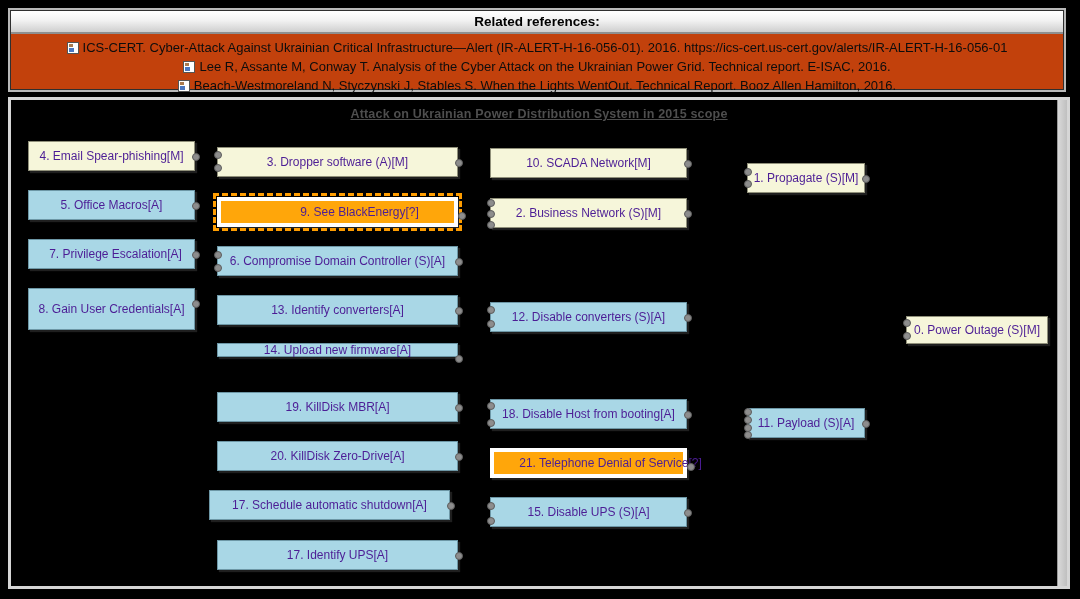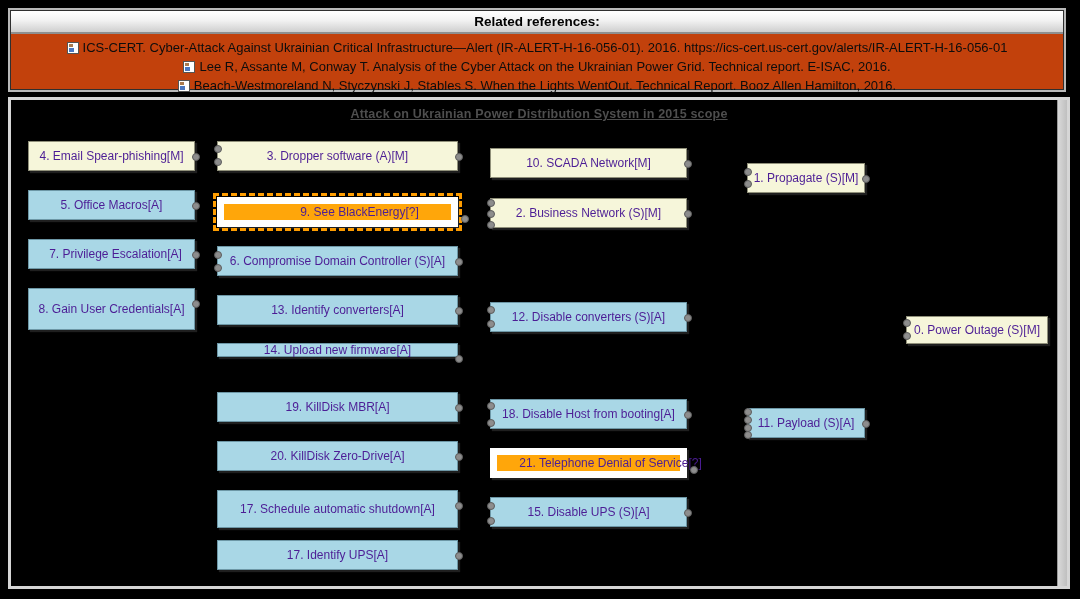--- a/index.html
+++ b/index.html
@@ -48,21 +48,21 @@
 
   
   .node{
     position:absolute;box-sizing:border-box;
     display:flex;align-items:center;justify-content:center;
     font-size:12px;color:#4c1d95;white-space:nowrap;
     box-shadow:2px 2px 1px rgba(110,110,110,.28);
   }
   .kind-M{background:#f6f6da;border:1px solid #90907a;}
   .kind-A{background:#a9d7e6;border:1px solid #6d97a6;}
-  .kind-Q{background:#ffa60a;border:7px solid #ffffff;padding-left:44px;}
+  .kind-Q{background:#ffa60a;border:4px solid #ffffff;padding-left:44px;}
   .node.dashed{outline:3px dashed #ff9d00;outline-offset:1px;}
   .node .label{pointer-events:none;}
 
   .port{
     position:absolute;width:8px;height:8px;border-radius:50%;
     background:#8d8d8d;border:1px solid #5c5c5c;box-sizing:border-box;
   }
 </style>
 </head>
 <body>
@@ -102,21 +102,21 @@
         <div class="port" style="top: 11px; left: 163px;"></div>
       </div>
       <div class="node kind-A" style="left: 17px; top: 139px; width: 167px; height: 30px; padding-left: 8px;">
         <span class="label">7. Privilege Escalation[A]</span>
         <div class="port" style="top: 11px; left: 163px;"></div>
       </div>
       <div class="node kind-A" style="left: 17px; top: 188px; width: 167px; height: 42px;">
         <span class="label">8. Gain User Credentials[A]</span>
         <div class="port" style="top: 11px; left: 163px;"></div>
       </div>
-      <div class="node kind-M" style="left: 206px; top: 41px; width: 241px; height: 30px;">
+      <div class="node kind-M" style="left: 206px; top: 47px; width: 241px; height: 30px;">
         <span class="label">3. Dropper software (A)[M]</span>
         <div class="port" style="top: 3px; left: -4px;"></div>
         <div class="port" style="top: 16px; left: -4px;"></div>
         <div class="port" style="top: 11px; left: 237px;"></div>
       </div>
       <div class="node kind-Q dashed" style="left: 206px; top: 97px; width: 241px; height: 30px;">
         <span class="label">9. See BlackEnergy[?]</span>
         <div class="port" style="top: 11px; left: 237px;"></div>
       </div>
       <div class="node kind-A" style="left: 206px; top: 146px; width: 241px; height: 30px;">
@@ -134,21 +134,21 @@
         <div class="port" style="top: 11px; left: 237px;"></div>
       </div>
       <div class="node kind-A" style="left: 206px; top: 292px; width: 241px; height: 30px;">
         <span class="label">19. KillDisk MBR[A]</span>
         <div class="port" style="top: 11px; left: 237px;"></div>
       </div>
       <div class="node kind-A" style="left: 206px; top: 341px; width: 241px; height: 30px;">
         <span class="label">20. KillDisk Zero-Drive[A]</span>
         <div class="port" style="top: 11px; left: 237px;"></div>
       </div>
-      <div class="node kind-A" style="left: 206px; top: 390px; width: 241px; height: 38px;">
+      <div class="node kind-A" style="left: 198px; top: 390px; width: 241px; height: 30px;">
         <span class="label">17. Schedule automatic shutdown[A]</span>
         <div class="port" style="top: 11px; left: 237px;"></div>
       </div>
       <div class="node kind-A" style="left: 206px; top: 440px; width: 241px; height: 30px;">
         <span class="label">17. Identify UPS[A]</span>
         <div class="port" style="top: 11px; left: 237px;"></div>
       </div>
       <div class="node kind-M" style="left: 479px; top: 48px; width: 197px; height: 30px;">
         <span class="label">10. SCADA Network[M]</span>
         <div class="port" style="top: 11px; left: 193px;"></div>

